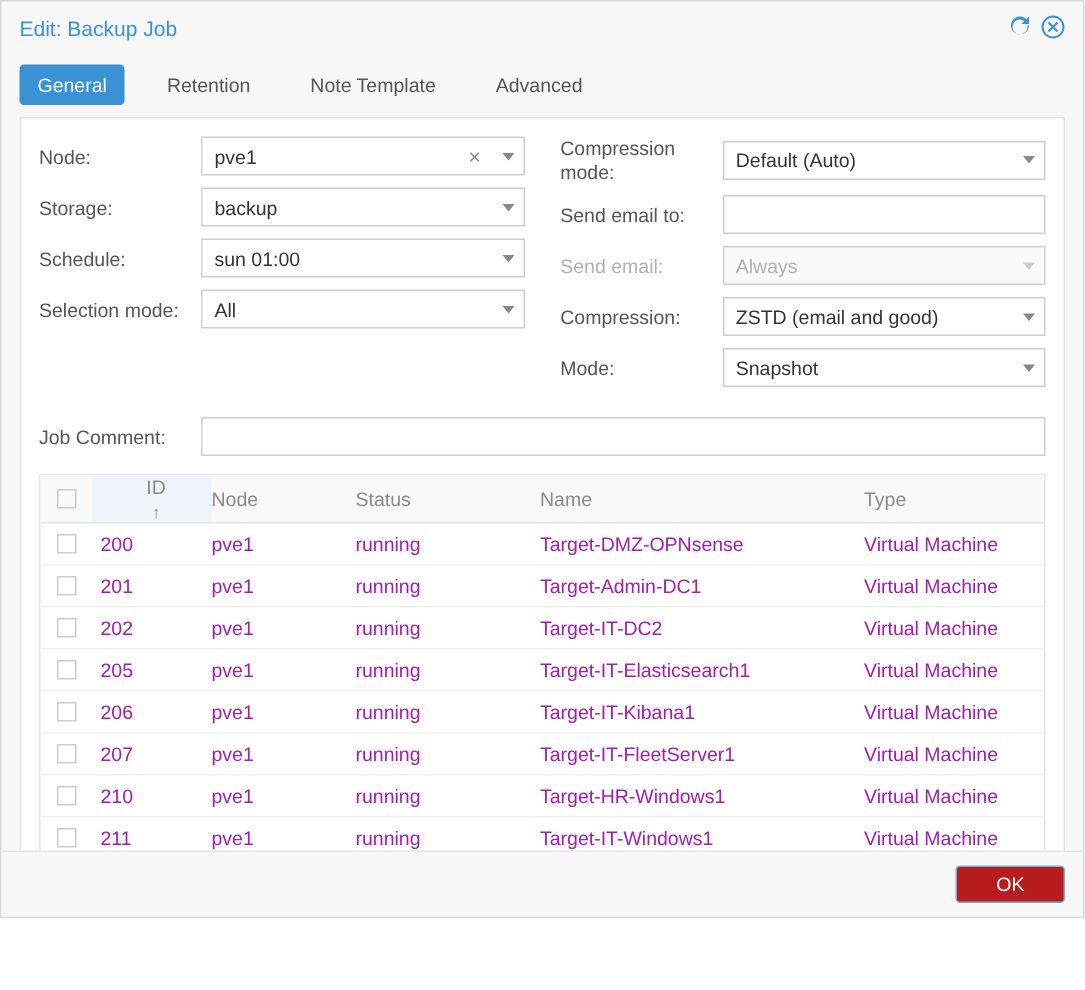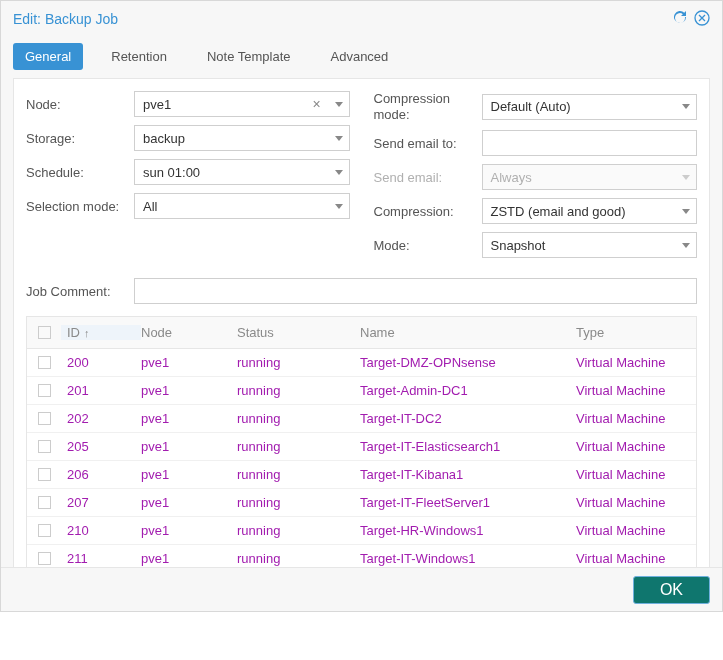--- a/index.html
+++ b/index.html
@@ -35,22 +35,22 @@
 .grid-row { display: flex; height: 28px; align-items: center; border-bottom: 1px solid #f0f0f0; color: #a21caf; }
 .c-check { width: 34px; display: flex; justify-content: center; }
 .c-id { width: 80px; padding-left: 6px; display: flex; align-items: center; gap: 4px; }
 .c-node { width: 96px; }
 .c-status { width: 100px; }
 .c-name { flex: 1; margin-left: 23px; }
 .c-type { width: 120px; }
 .sort-arrow { font-size: 11px; }
 .row-check { width: 13px; height: 13px; border: 1px solid #ccc; }
 .footer { position: absolute; bottom: 0; left: 0; right: 0; height: 44px; border-top: 1px solid #e6e6e6; background: #f7f7f7; display: flex; justify-content: flex-end; align-items: center; padding: 0 12px; }
-.ok-btn { background: #0f766e; color: #fff; border: 1px solid #6fb0de; border-radius: 3px; padding: 4px 26px; cursor: pointer; font-size: 16px; }
-.id-header-active { background: #eef4fa; }
+.ok-btn { background: #b91c1c; color: #fff; border: 1px solid #6fb0de; border-radius: 3px; padding: 4px 26px; cursor: pointer; font-size: 13px; }
+.id-header-active { background: #eef4fa; flex-direction: column; }
 </style>
 </head>
 <body>
 
 <div class="dialog">
 
   <div class="titlebar">
     <div class="titlebar-title">Edit: Backup Job</div>
     <div class="titlebar-tools">
       <span>

